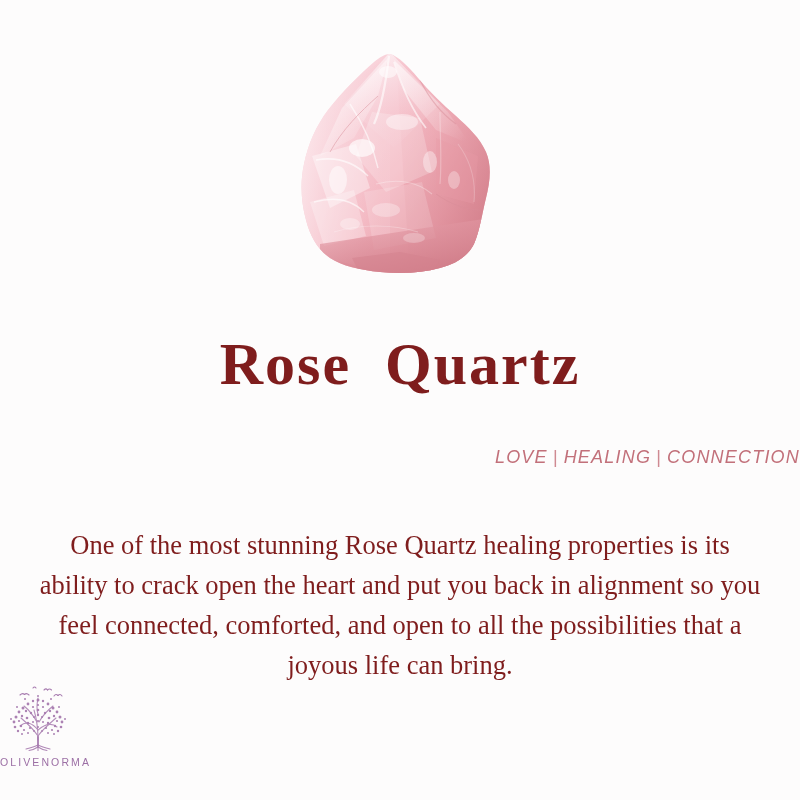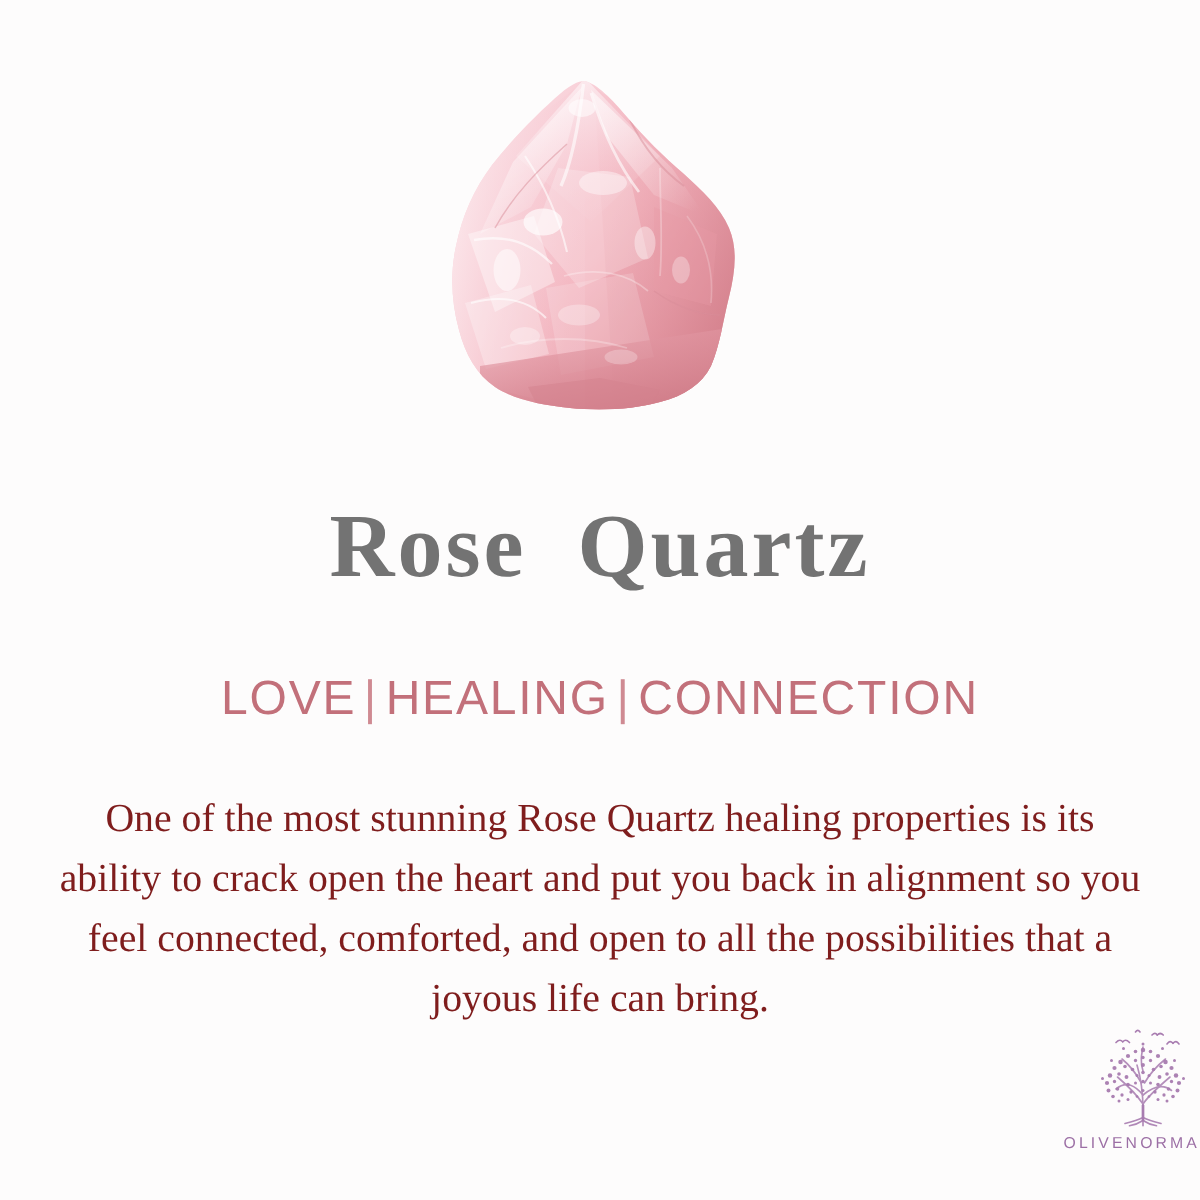--- a/index.html
+++ b/index.html
@@ -43,37 +43,38 @@
   .title {
     position: absolute;
     top: 334px;
     left: 0;
     width: 800px;
     text-align: center;
     font-family: "Liberation Serif", serif;
     font-weight: 700;
     font-size: 60px;
     line-height: 1.02;
-    color: #737373;
+    color: #7f1d1d;
     letter-spacing: 2px;
     white-space: pre;
   }
 
   
   .subtitle {
     position: absolute;
     top: 447px;
     left: 0;
     width: 800px;
-    text-align: center;
+    text-align: right;
     font-family: "Liberation Sans", sans-serif;
     font-weight: 300;
-    font-size: 32px;
+    font-size: 18px;
     letter-spacing: 1.2px;
     color: #c2707a;
+    font-style: italic;
   }
   .subtitle .sep {
     color: #cf8a92;
     padding: 0 5px;
     font-weight: 300;
   }
 
   
   .body-copy {
     position: absolute;
@@ -88,21 +89,21 @@
   }
 
   
   .logo {
     position: absolute;
     top: 682px;
     left: 0;
     width: 800px;
     display: flex;
     flex-direction: column;
-    align-items: flex-end;
+    align-items: flex-start;
   }
   .logo-mark {
     display: block;
   }
   .logo-word {
     margin-top: 2px;
     font-family: "Liberation Sans", sans-serif;
     font-size: 10.5px;
     letter-spacing: 2.1px;
     color: #9c6fa5;

